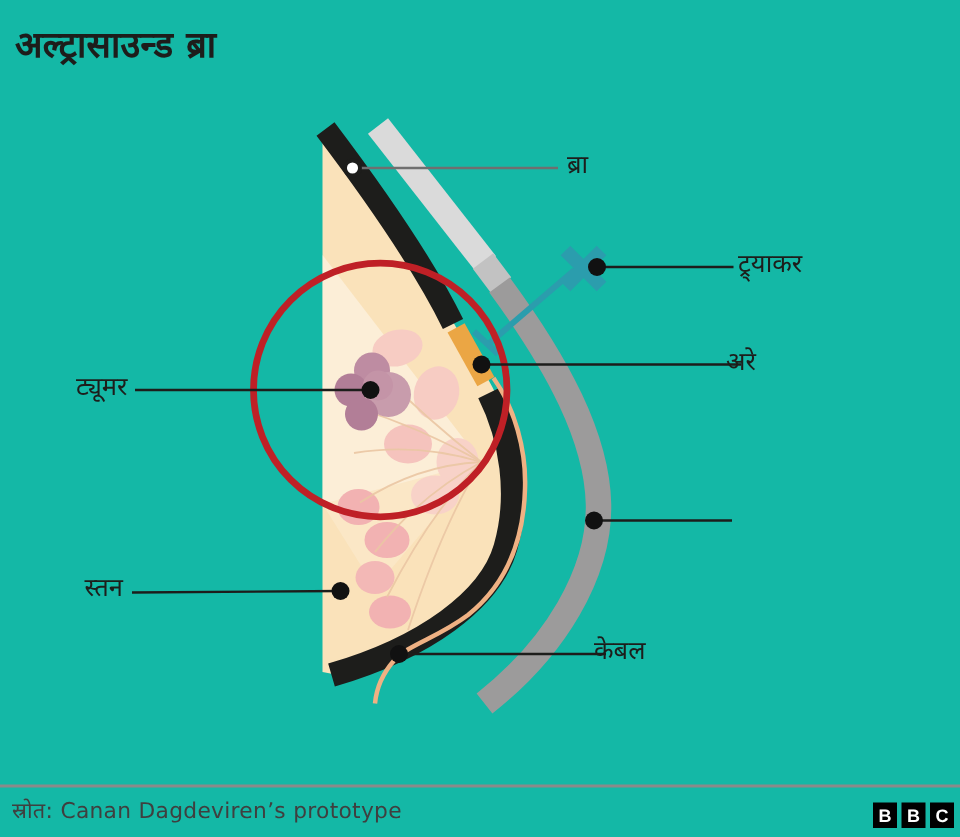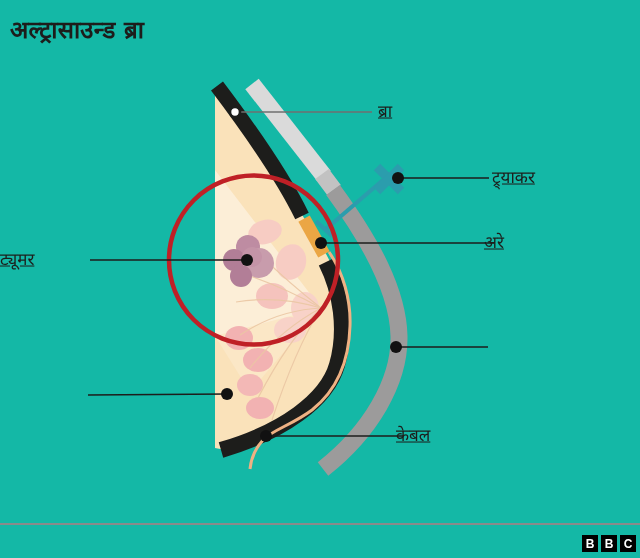--- a/index.html
+++ b/index.html
@@ -7,23 +7,23 @@
     position:relative;width:640px;height:558px;background:#14b8a6;overflow:hidden;
     font-family:"DejaVu Sans",sans-serif;color:#1d1d1b;
   }
   .diagram-svg{position:absolute;left:0;top:0;}
   .page-title{
     position:absolute;left:10px;top:12px;font-size:24px;font-weight:700;
     letter-spacing:.2px;color:#1d1d1b;white-space:nowrap;
   }
   .lbl{
     position:absolute;font-size:17px;font-weight:400;color:#1d1d1b;
-    white-space:nowrap;transform:translateY(-54%);line-height:1.25;text-decoration:underline;
+    white-space:nowrap;transform:translateY(-54%);line-height:1.25;
   }
-  .lbl.right-align{text-align:left;}
+  .lbl.right-align{text-align:right;}
   .footer-divider{
     position:absolute;left:0;top:523px;width:640px;height:2px;background:#8a8a8a;
   }
   .source-line{
     position:absolute;left:8px;top:529px;font-size:14.5px;color:#3f3f3f;
     letter-spacing:.2px;white-space:nowrap;
   }
   .bbc-logo{position:absolute;left:582px;top:535px;display:flex;gap:3px;}
   .bbc-box{
     width:16px;height:17px;background:#000;color:#fff;display:flex;
@@ -118,21 +118,23 @@
     </g>
   </svg>
 
   <div class="page-title">अल्ट्रासाउन्ड ब्रा</div>
 
   <div class="lbl" style="left:378px;top:112px">ब्रा</div>
   <div class="lbl" style="left:492px;top:178px">ट्र्याकर</div>
   <div class="lbl" style="left:484px;top:243px">अरे</div>
   <div class="lbl" style="left:396px;top:436px">केबल</div>
   <div class="lbl right-align" style="left:0;width:85px;top:260px">ट्यूमर</div>
+  <div class="lbl right-align" style="left:0;width:82px;top:394px">स्तन</div>
 
   <div class="footer-divider"></div>
+  <div class="source-line">स्रोत: Canan Dagdeviren’s prototype</div>
   <div class="bbc-logo">
     <div class="bbc-box">B</div>
     <div class="bbc-box">B</div>
     <div class="bbc-box">C</div>
   </div>
 
 </div>
 
 </body></html>

